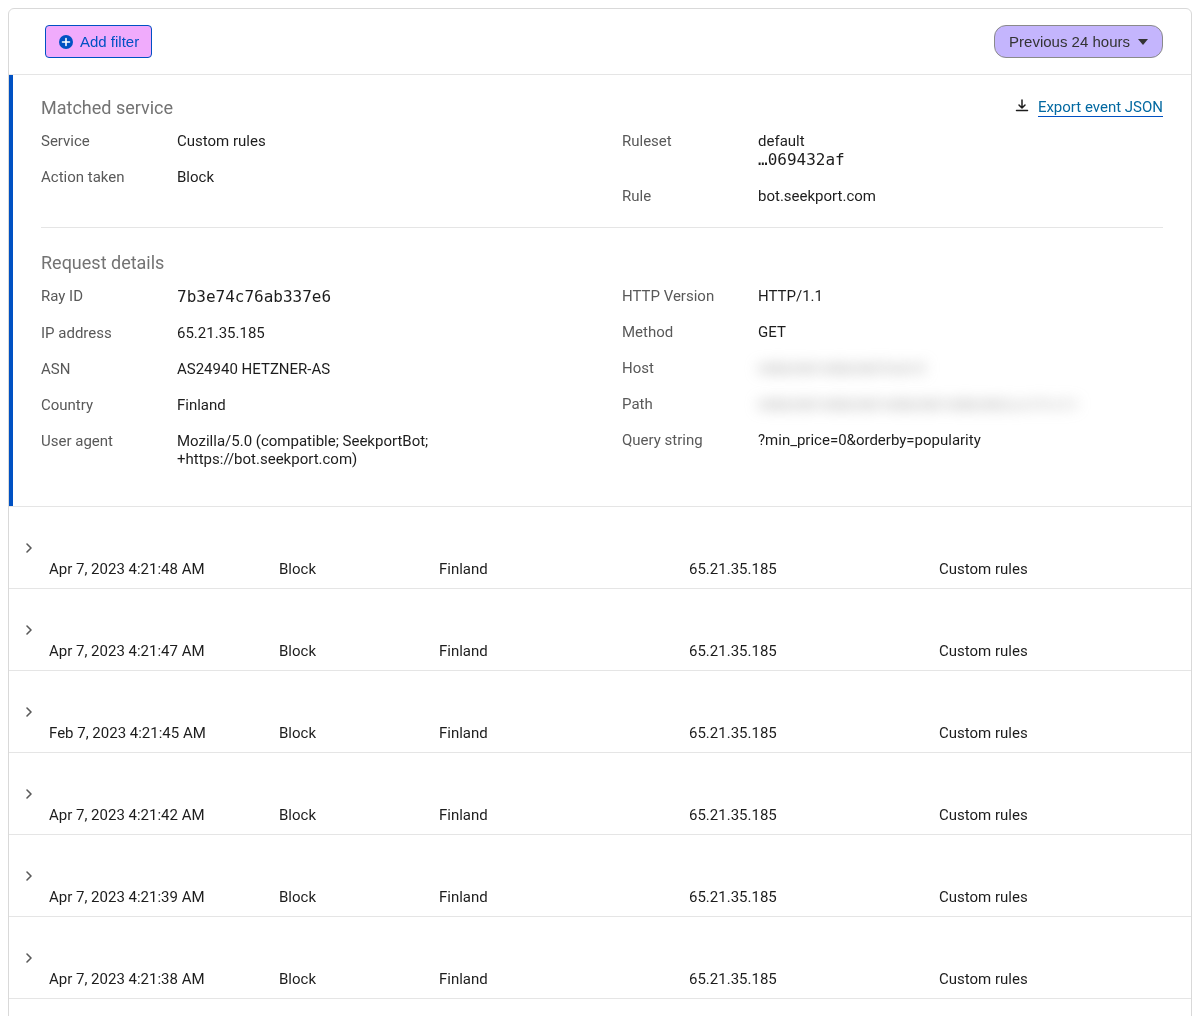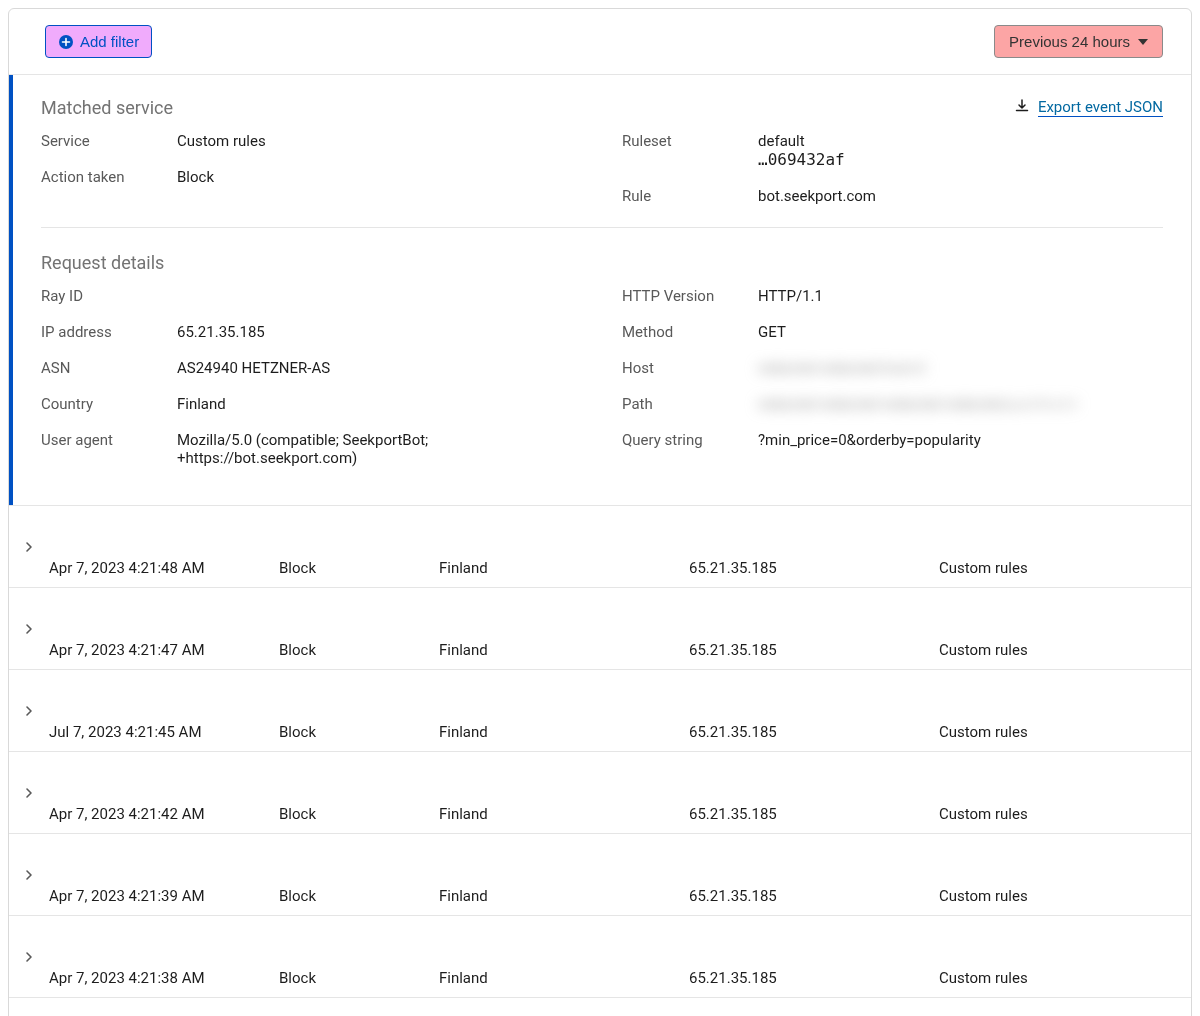--- a/index.html
+++ b/index.html
@@ -35,23 +35,23 @@
     cursor: pointer;
   }
   .plus-circle {
     width: 16px; height: 16px;
     display: inline-flex; align-items: center; justify-content: center;
   }
   .timerange-btn {
     display: inline-flex;
     align-items: center;
     gap: 8px;
-    background: #fca5a5;
+    background: #c4b5fd;
     border: 1px solid #8a8a8a;
-    border-radius: 4px;
+    border-radius: 12px;
     padding: 7px 14px;
     font-size: 15px;
     color: #333;
     cursor: pointer;
   }
   .caret-down {
     width: 0; height: 0;
     border-left: 5px solid transparent;
     border-right: 5px solid transparent;
     border-top: 6px solid #333;
@@ -240,20 +240,21 @@
 
     <div class="section">
       <div class="section-header">
         <div class="section-title">Request details</div>
       </div>
 
       <div class="kv-grid">
         <div class="kv-col">
           <div class="kv-row">
             <div class="kv-label">Ray ID</div>
+            <div class="kv-value mono">7b3e74c76ab337e6</div>
           </div>
           <div class="kv-row">
             <div class="kv-label">IP address</div>
             <div class="kv-value">65.21.35.185</div>
           </div>
           <div class="kv-row">
             <div class="kv-label">ASN</div>
             <div class="kv-value">AS24940 HETZNER-AS</div>
           </div>
           <div class="kv-row">
@@ -316,21 +317,21 @@
         <div class="log-cell">Finland</div>
         <div class="log-cell">65.21.35.185</div>
         <div class="log-cell">Custom rules</div>
       </div>
       <div class="log-row">
         <div class="chev">
           <svg width="12" height="12" viewBox="0 0 12 12">
             <path d="M4 2l4 4-4 4" stroke="#595959" stroke-width="1.6" fill="none" stroke-linecap="round" stroke-linejoin="round"></path>
           </svg>
         </div>
-        <div class="log-cell">Jul 7, 2023 4:21:45 AM</div>
+        <div class="log-cell">Feb 7, 2023 4:21:45 AM</div>
         <div class="log-cell">Block</div>
         <div class="log-cell">Finland</div>
         <div class="log-cell">65.21.35.185</div>
         <div class="log-cell">Custom rules</div>
       </div>
       <div class="log-row">
         <div class="chev">
           <svg width="12" height="12" viewBox="0 0 12 12">
             <path d="M4 2l4 4-4 4" stroke="#595959" stroke-width="1.6" fill="none" stroke-linecap="round" stroke-linejoin="round"></path>
           </svg>

